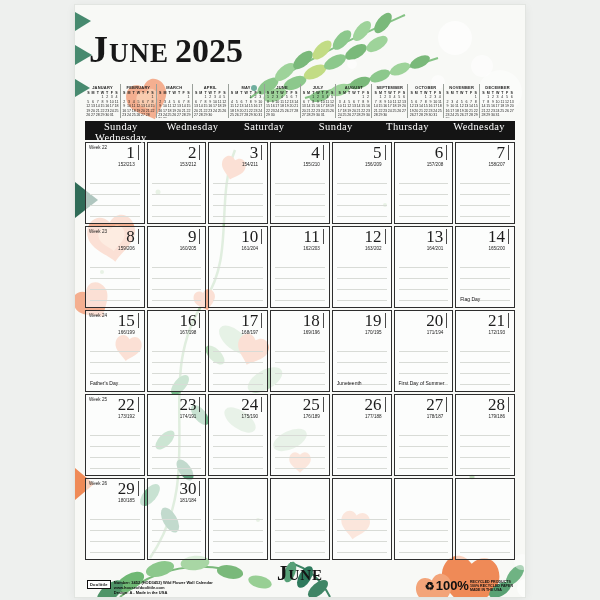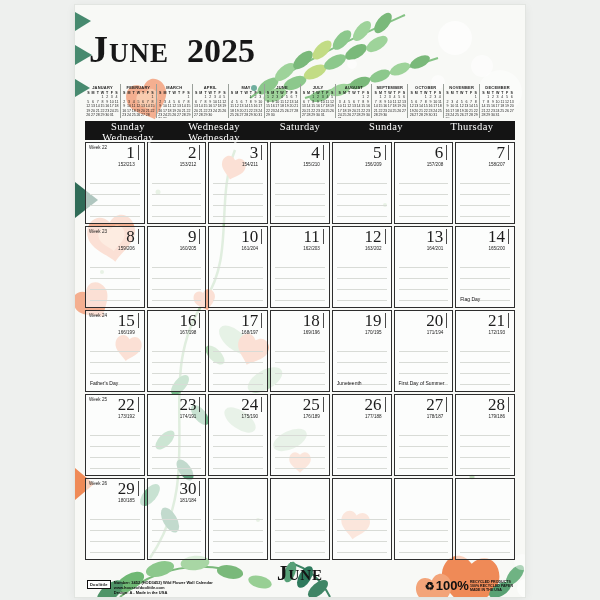--- a/index.html
+++ b/index.html
@@ -4,31 +4,31 @@
 <style>
   html,body{margin:0;padding:0;}
   body{width:600px;height:600px;background:#eef0ee;font-family:"Liberation Sans",sans-serif;}
   #stage{position:relative;width:600px;height:600px;overflow:hidden;}
   #sheet{position:absolute;left:75px;top:5px;width:450px;height:592px;background:#f8f9f6;
          box-shadow:0 0 0 1px #e2e5e1, 0 2px 10px rgba(0,0,0,.07);overflow:hidden;}
   #decor{position:absolute;left:0;top:0;width:450px;height:592px;z-index:1;}
   
   #title{position:absolute;left:14px;top:22px;z-index:3;color:#171717;font-family:"Liberation Serif",serif;font-weight:700;white-space:nowrap;}
   .title-month{font-size:38px;font-variant:small-caps;letter-spacing:1px;}
-  .title-year{font-size:34px;margin-left:18px;}
+  .title-year{font-size:34px;margin-left:6px;}
   
   #mini-strip{position:absolute;left:10px;top:79px;width:430px;height:34px;display:flex;z-index:3;}
   .mini{flex:1;padding:0 1px;border-left:1px solid #9aa09a;color:#1d1d1d;overflow:hidden;}
   .mini:first-child{border-left:none;}
   .mini-name{font-size:4px;font-weight:bold;text-align:center;letter-spacing:.2px;margin:1px 0 1px;}
   .mini-grid{display:grid;grid-template-columns:repeat(7,1fr);font-size:3.6px;line-height:4.4px;text-align:center;}
   .mini-grid .dw{font-weight:bold;}
   
   #dow-bar{position:absolute;left:10px;top:116px;width:430px;height:19px;background:#141414;
-           display:grid;grid-template-columns:repeat(5,1fr);align-items:center;z-index:3;}
+           display:grid;grid-template-columns:repeat(6,1fr);align-items:center;z-index:3;}
   .dow{color:#fff;text-align:center;font-family:"Liberation Serif",serif;font-size:10.5px;letter-spacing:.4px;}
   
   #grid{position:absolute;left:10px;top:137px;width:430px;z-index:2;
         display:grid;grid-template-columns:repeat(7,1fr);grid-auto-rows:82px;gap:2px;}
   .cell{position:relative;background:rgba(255,255,255,.62);border:1px solid #2e2e2e;}
   .num{position:absolute;top:0px;right:9px;font-family:"Liberation Serif",serif;font-weight:400;font-size:17px;color:#1c1c1c;line-height:19px;}
   .tick{position:absolute;top:2px;right:5px;width:1px;height:15px;background:#4a4a4a;}
   .julian{position:absolute;top:19px;right:9px;font-size:4.6px;color:#222;}
   .weeklabel{position:absolute;top:2px;left:3px;font-size:4.6px;color:#222;}
   .lines{position:absolute;left:4px;right:4px;top:30px;bottom:3px;

